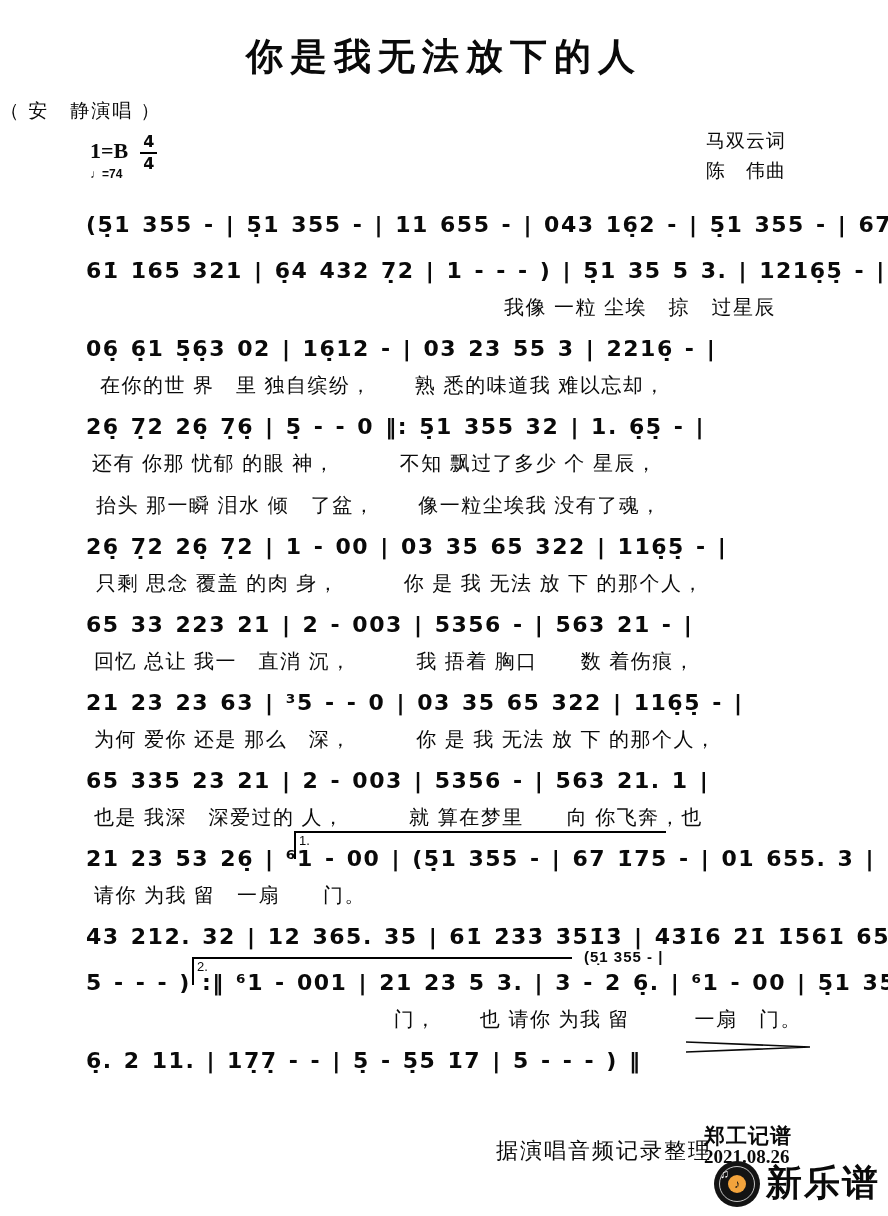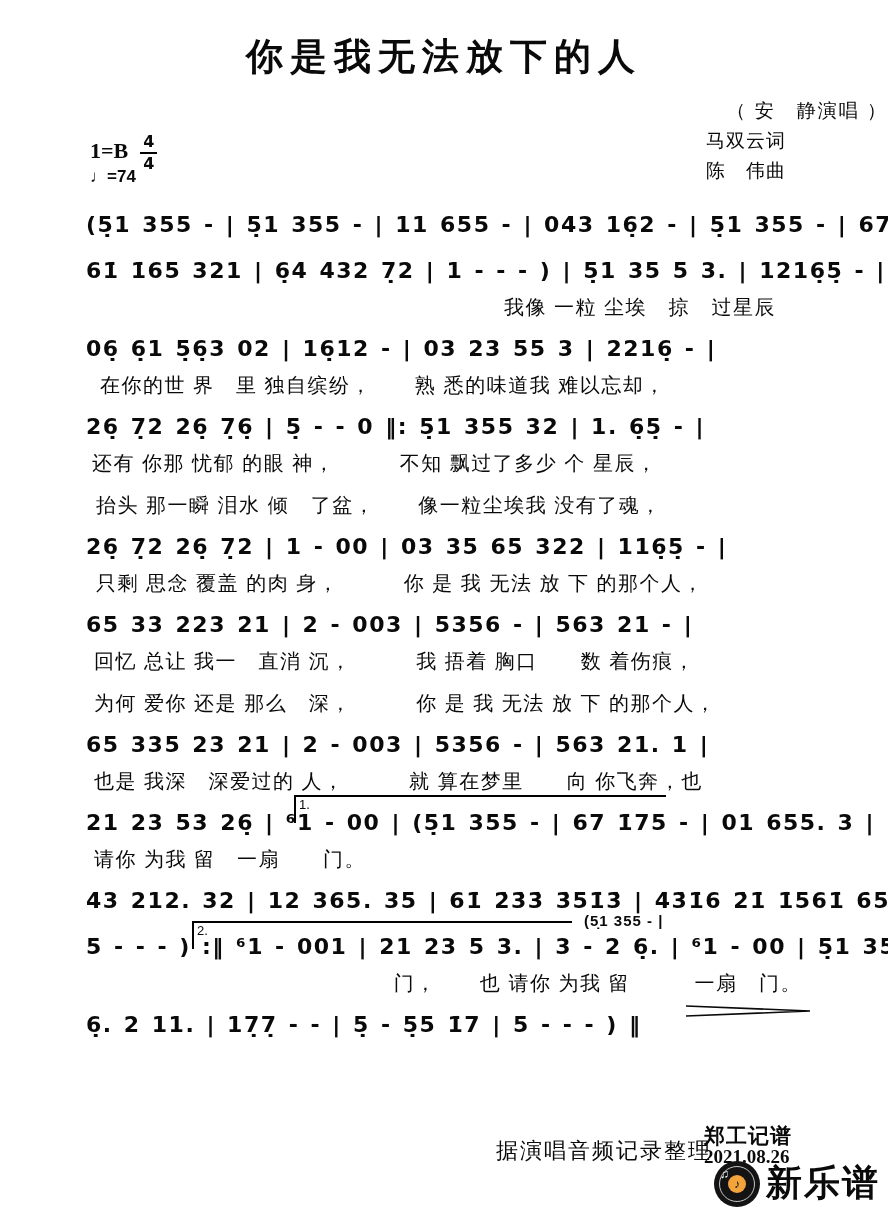--- a/index.html
+++ b/index.html
@@ -14,40 +14,40 @@
   }
   .title{
     text-align:center;
     font-family:Liberation Mono, monospace;
     font-weight:700;
     font-size:37px;
     letter-spacing:7px;
     padding-top:32px;
   }
   .subtitle{
-    text-align:right;
+    text-align:left;
     font-size:19px;
     letter-spacing:2px;
     margin-top:16px;
   }
   .meta-row{position:relative;height:64px;margin:10px 88px 0;}
   .keytime{
     position:absolute;left:2px;top:0;
     font-family:"Liberation Serif","DejaVu Serif",serif;
     font-weight:700;font-size:22px;
   }
   .fraction{
     display:inline-block;vertical-align:middle;
     text-align:center;line-height:1;
     font-size:16px;font-weight:700;margin-left:12px;
     font-family:"DejaVu Sans",sans-serif;
   }
   .fraction .num{display:block;border-bottom:2px solid #000;padding:0 3px 2px;}
   .fraction .den{display:block;padding-top:2px;}
-  .tempo{position:absolute;left:2px;top:33px;font-size:17px;font-weight:700;}
+  .tempo{position:absolute;left:2px;top:33px;font-size:12px;font-weight:700;}
   .credits{
     position:absolute;right:14px;top:-8px;
     text-align:right;font-size:19px;line-height:1.6;letter-spacing:1px;
   }
   .score{margin:14px 0 0 86px;width:716px;}
   .system{position:relative;margin-bottom:12px;}
   .notation{
     font-family:"DejaVu Sans",sans-serif;
     font-weight:700;
     font-size:22px;
@@ -150,20 +150,21 @@
       <div class="notation">26̣ 7̣2 26̣ 7̣2 | 1 - 00 | 03 35 65 322 | 116̣5̣ - |</div>
       <div class="lyrics">只剩 思念 覆盖 的肉 身，　　　你 是 我 无法 放 下 的那个人，</div>
     </div>
 
     <div class="system sys6">
       <div class="notation">65 33 223 21 | 2 - 003 | 5356 - | 563 21 - |</div>
       <div class="lyrics">回忆 总让 我一　直消 沉，　　　我 捂着 胸口　　数 着伤痕，</div>
     </div>
 
     <div class="system sys7">
+      <div class="notation">21 23 23 63 | ³5 - - 0 | 03 35 65 322 | 116̣5̣ - |</div>
       <div class="lyrics">为何 爱你 还是 那么　深，　　　你 是 我 无法 放 下 的那个人，</div>
     </div>
 
     <div class="system sys8">
       <div class="notation">65 335 23 21 | 2 - 003 | 5356 - | 563 21. 1 |</div>
       <div class="lyrics">也是 我深　深爱过的 人，　　　就 算在梦里　　向 你飞奔，也</div>
     </div>
 
     <div class="system sys9">
       <span class="volta">1.</span>

